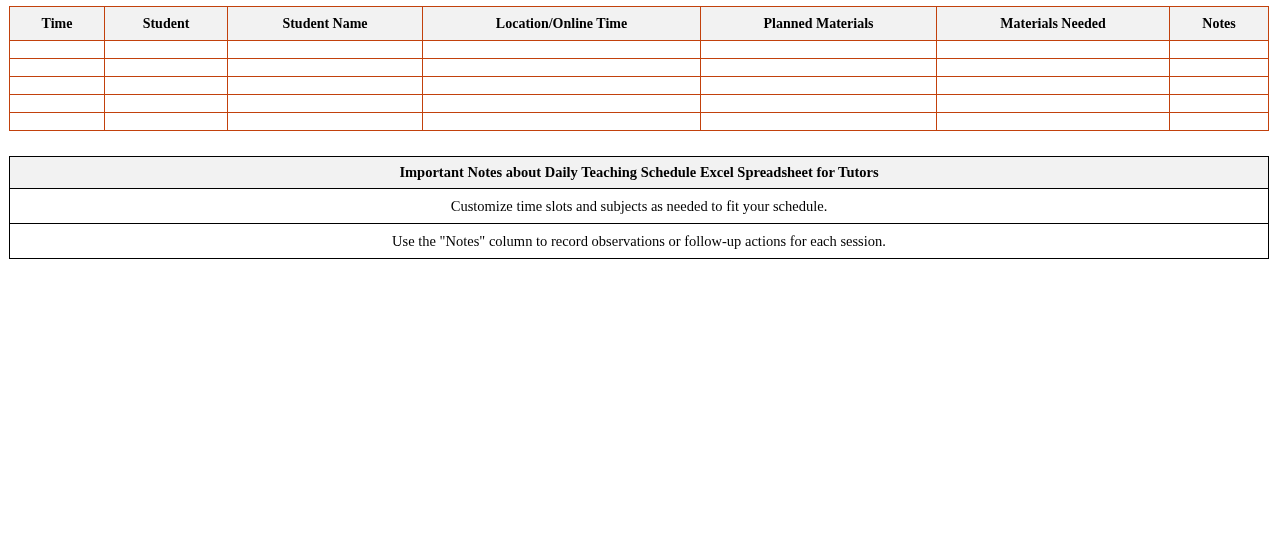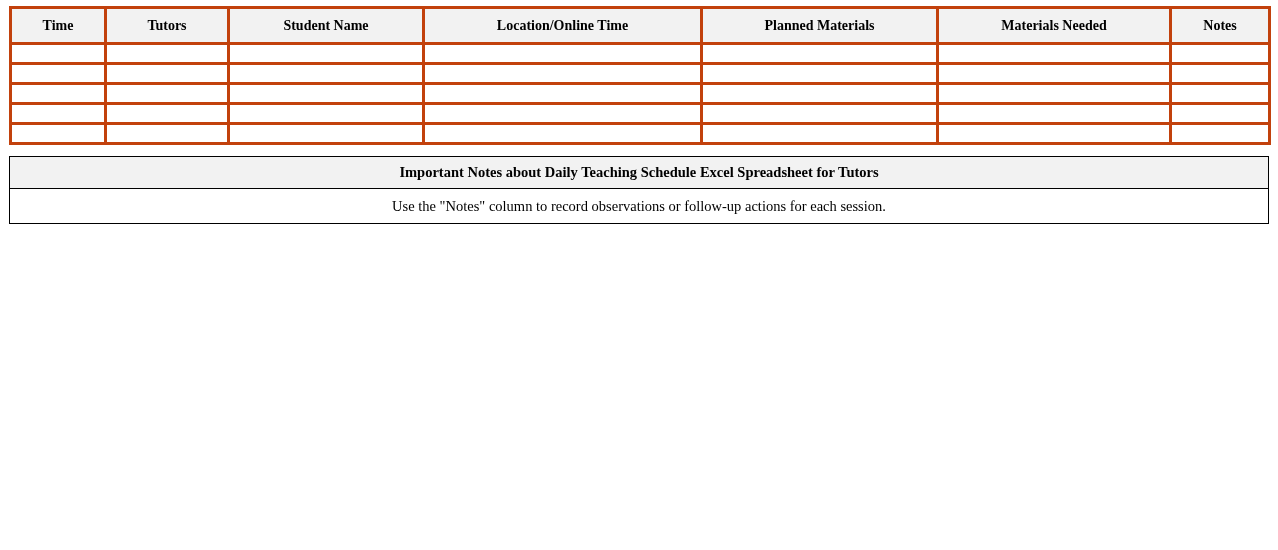--- a/index.html
+++ b/index.html
@@ -32,21 +32,21 @@
   }
 
   table.schedule {
     border-collapse: collapse;
     table-layout: fixed;
     width: 1259px;
     border: 1px solid #000000;
   }
   table.schedule th,
   table.schedule td {
-    border: 3px solid #c2410c;
+    border: 1px solid #c2410c;
     padding: 0;
     margin: 0;
   }
   table.schedule thead th {
     background: #f2f2f2;
     font-weight: bold;
     font-size: 14px;
     line-height: 16px;
     height: 33px;
     text-align: center;
@@ -112,21 +112,21 @@
         <col class="c-subject">
         <col class="c-student">
         <col class="c-location">
         <col class="c-planned">
         <col class="c-materials">
         <col class="c-notes">
       </colgroup>
       <thead>
         <tr>
           <th>Time</th>
-          <th>Tutors</th>
+          <th>Student</th>
           <th>Student Name</th>
           <th>Location/Online Time</th>
           <th>Planned Materials</th>
           <th>Materials Needed</th>
           <th>Notes</th>
         </tr>
       </thead>
       <tbody>
         <tr>
           <td></td>
@@ -179,19 +179,22 @@
 
   <div class="notes-wrap">
     <table class="notes">
       <thead>
         <tr>
           <th class="notes-title">Important Notes about Daily Teaching Schedule Excel Spreadsheet for Tutors</th>
         </tr>
       </thead>
       <tbody>
         <tr>
+          <td class="note-row">Customize time slots and subjects as needed to fit your schedule.</td>
+        </tr>
+        <tr>
           <td class="note-row">Use the "Notes" column to record observations or follow-up actions for each session.</td>
         </tr>
       </tbody>
     </table>
   </div>
 
 </div>
 
 </body></html>

